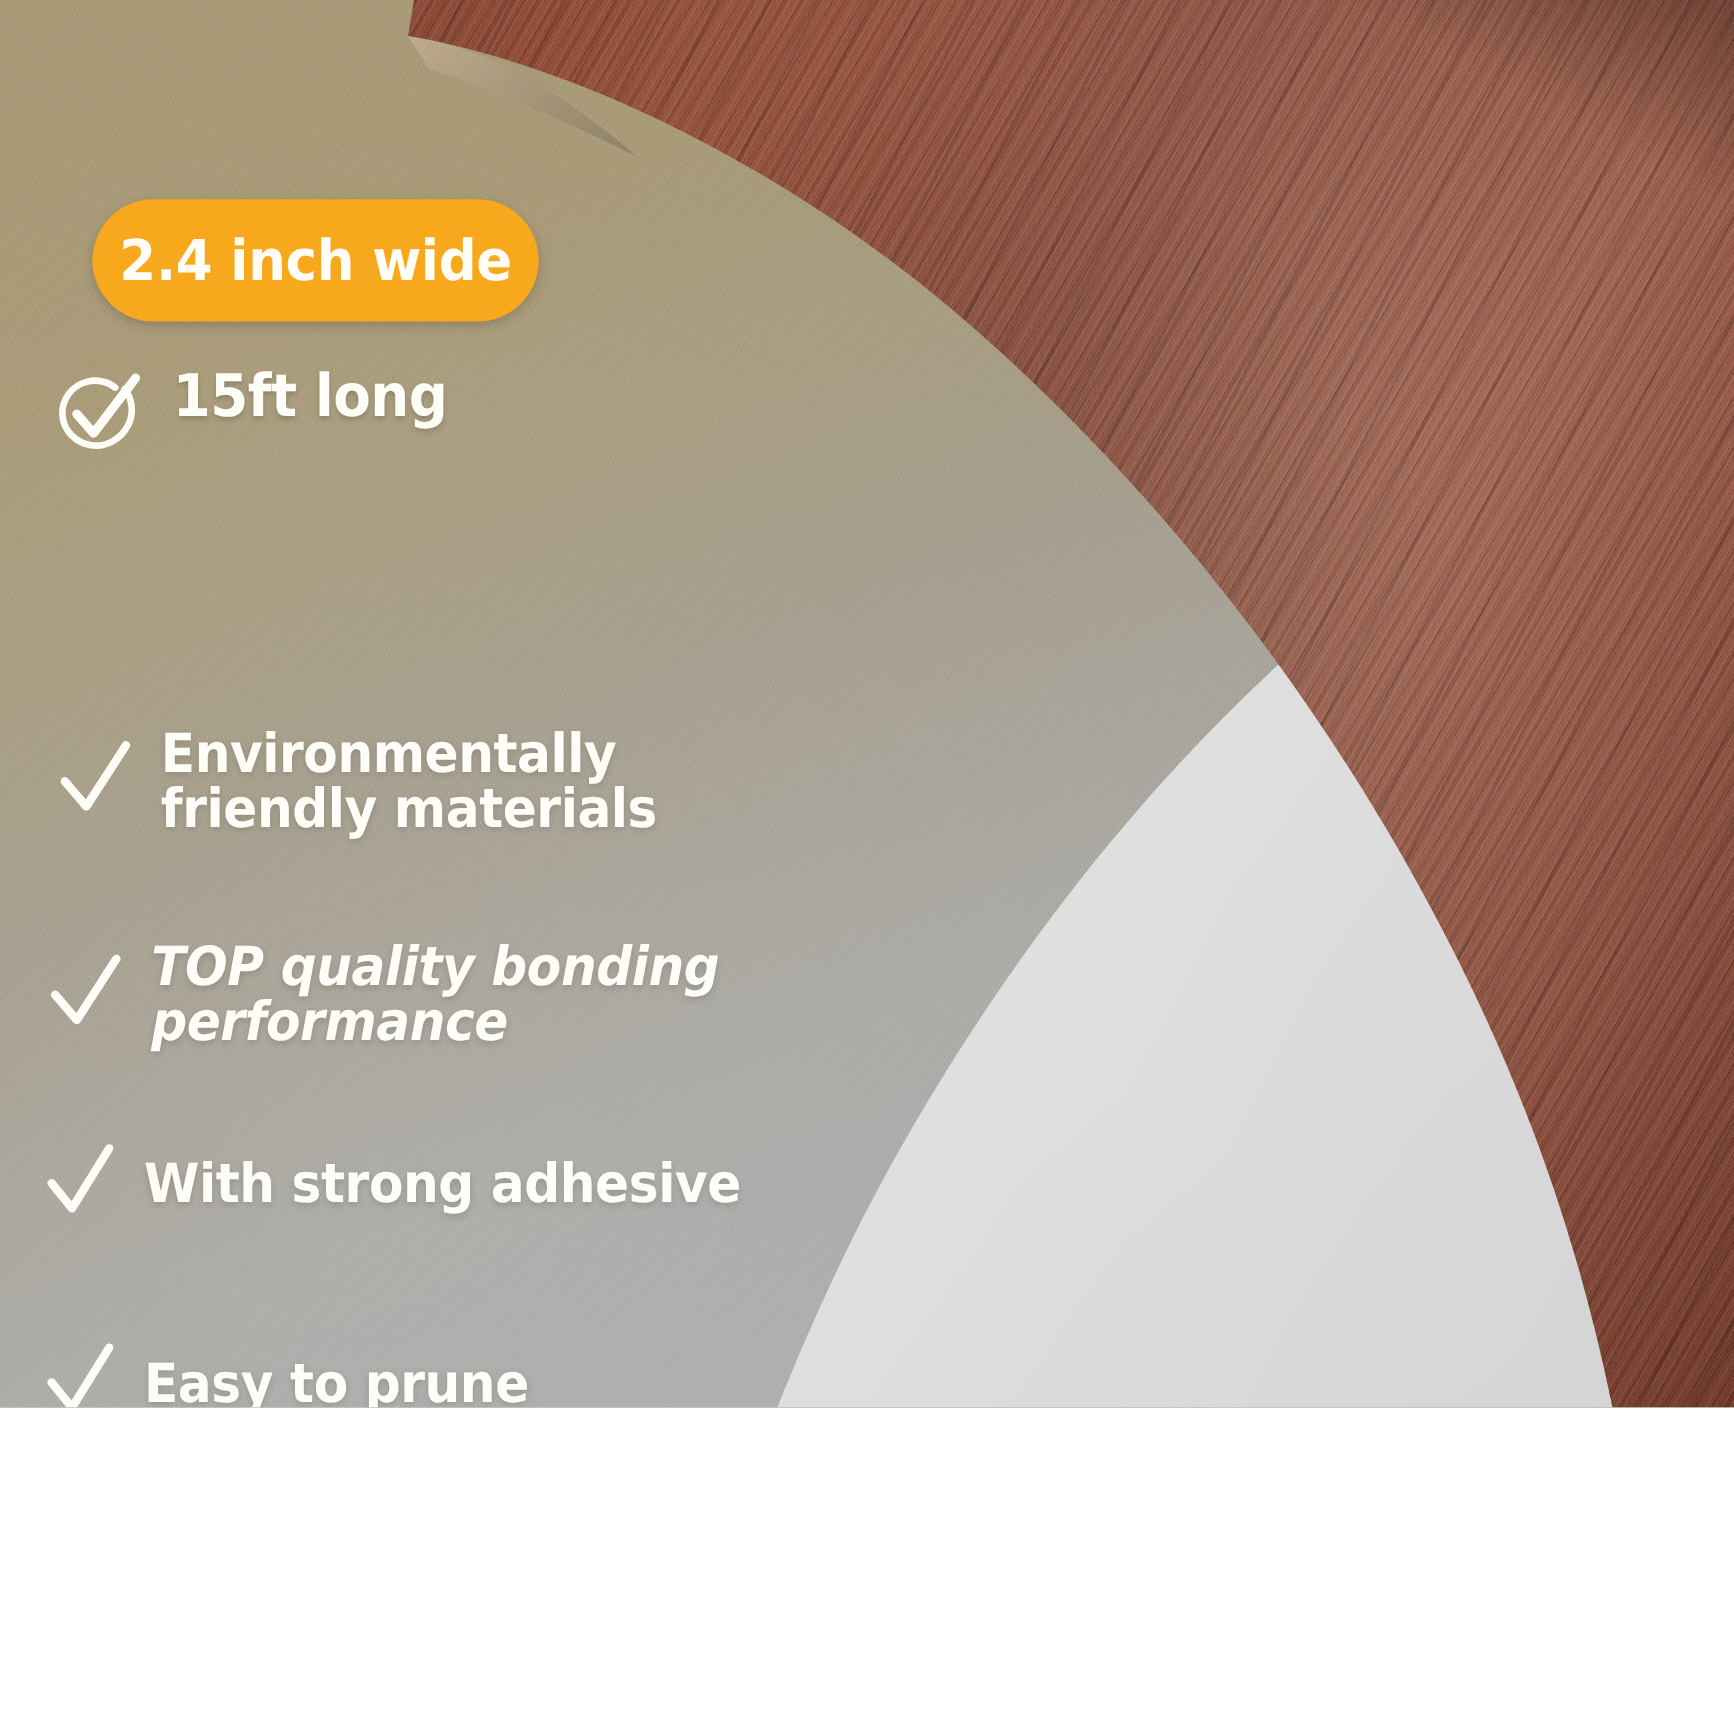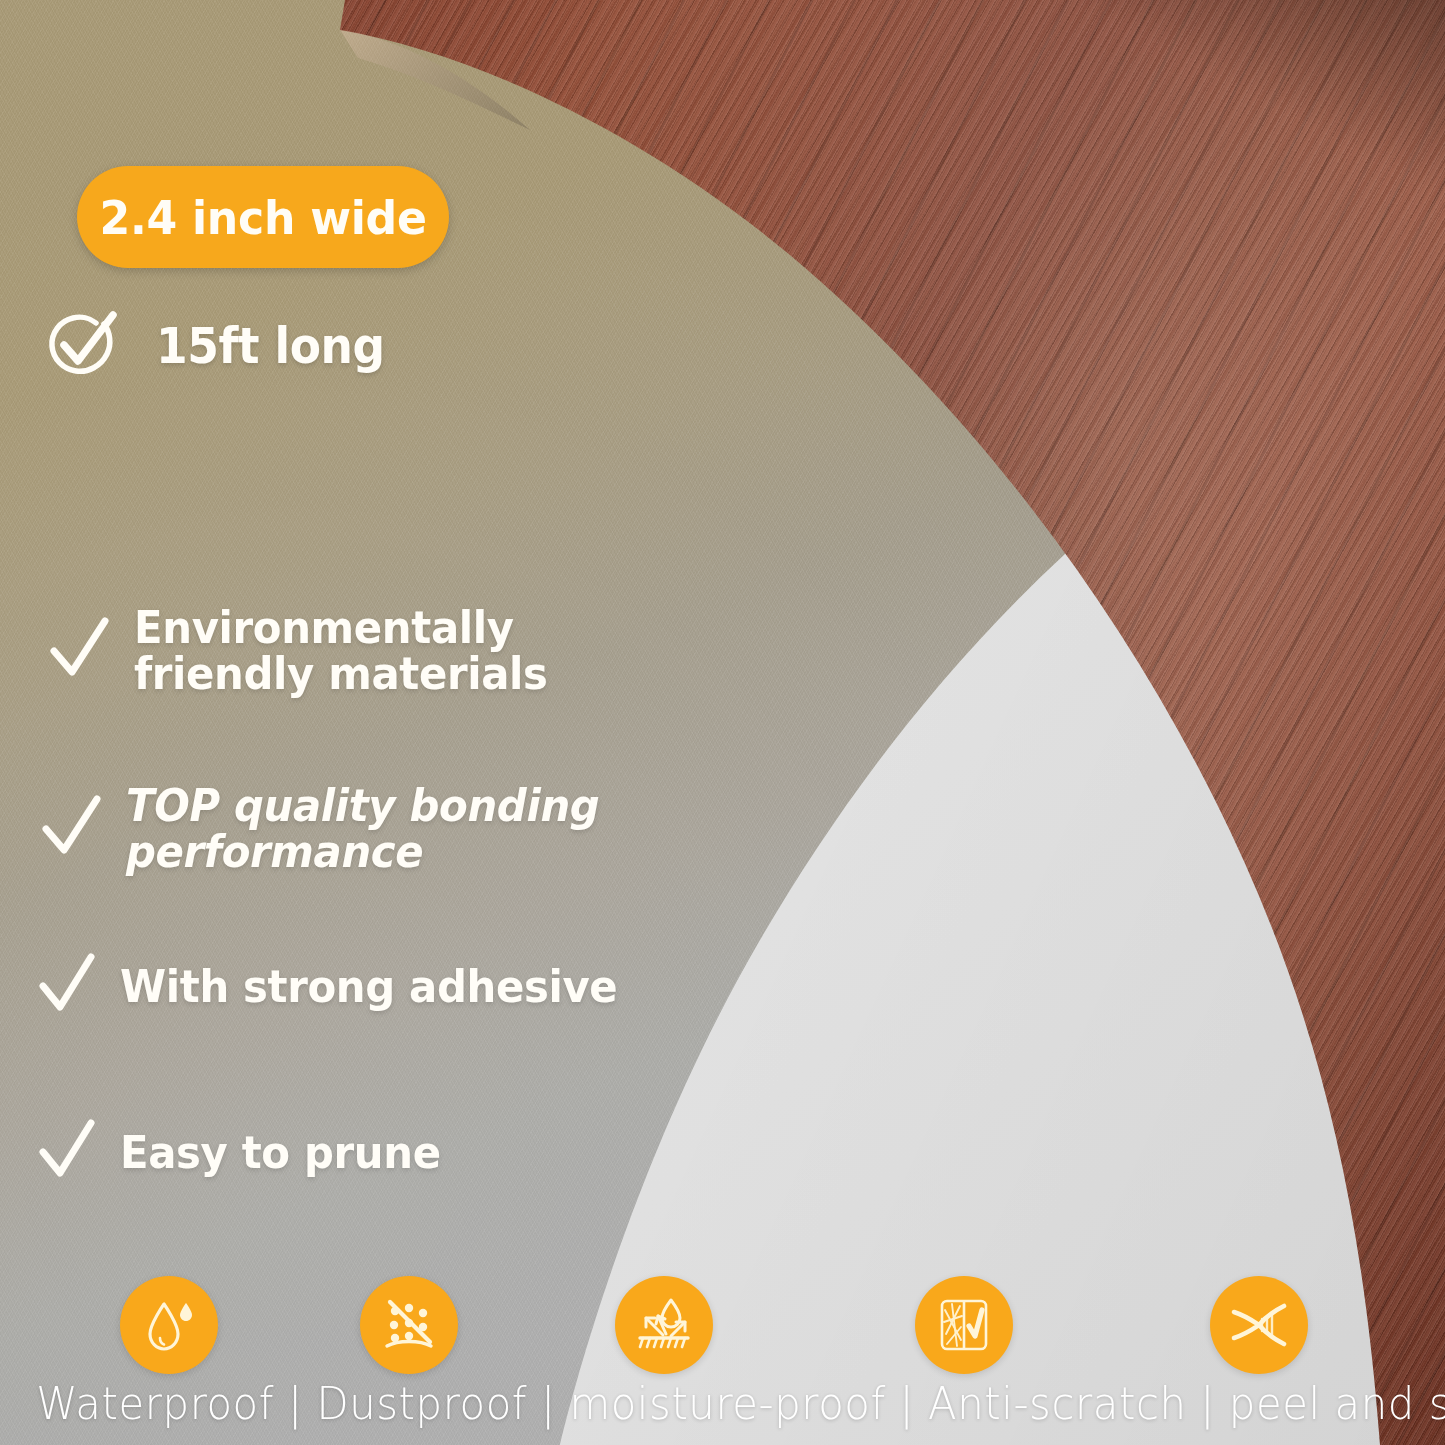--- a/index.html
+++ b/index.html
@@ -3,21 +3,21 @@
 <meta charset="utf-8">
 <style>
   html, body {
     margin: 0;
     padding: 0;
     background: #ffffff;
   }
   #stage {
     position: relative;
     width: 1445px;
-    height: 1445px;
+    height: 1173px;
     overflow: hidden;
     font-family: "Liberation Sans", "DejaVu Sans", sans-serif;
     background: #404040;
     user-select: none;
   }
 
   
   .bg-wall {
     position: absolute;
     inset: 0;
@@ -141,22 +141,21 @@
     letter-spacing: -.3px;
     font-family: "DejaVu Sans", "Liberation Sans", sans-serif;
     transform: scaleX(.94);
     white-space: nowrap;
   }
 
   
   .feat-top {
     position: absolute;
     display: flex;
-    align-items: center;
-    gap: 32px;
+    gap: 20px;
   }
   .feat-top .label {
     color: #fffdf7;
     font-size: 49px;
     font-weight: 700;
     letter-spacing: -.5px;
     white-space: nowrap;
     font-family: "DejaVu Sans", "Liberation Sans", sans-serif;
     transform: scaleX(.93);
     transform-origin: left center;

